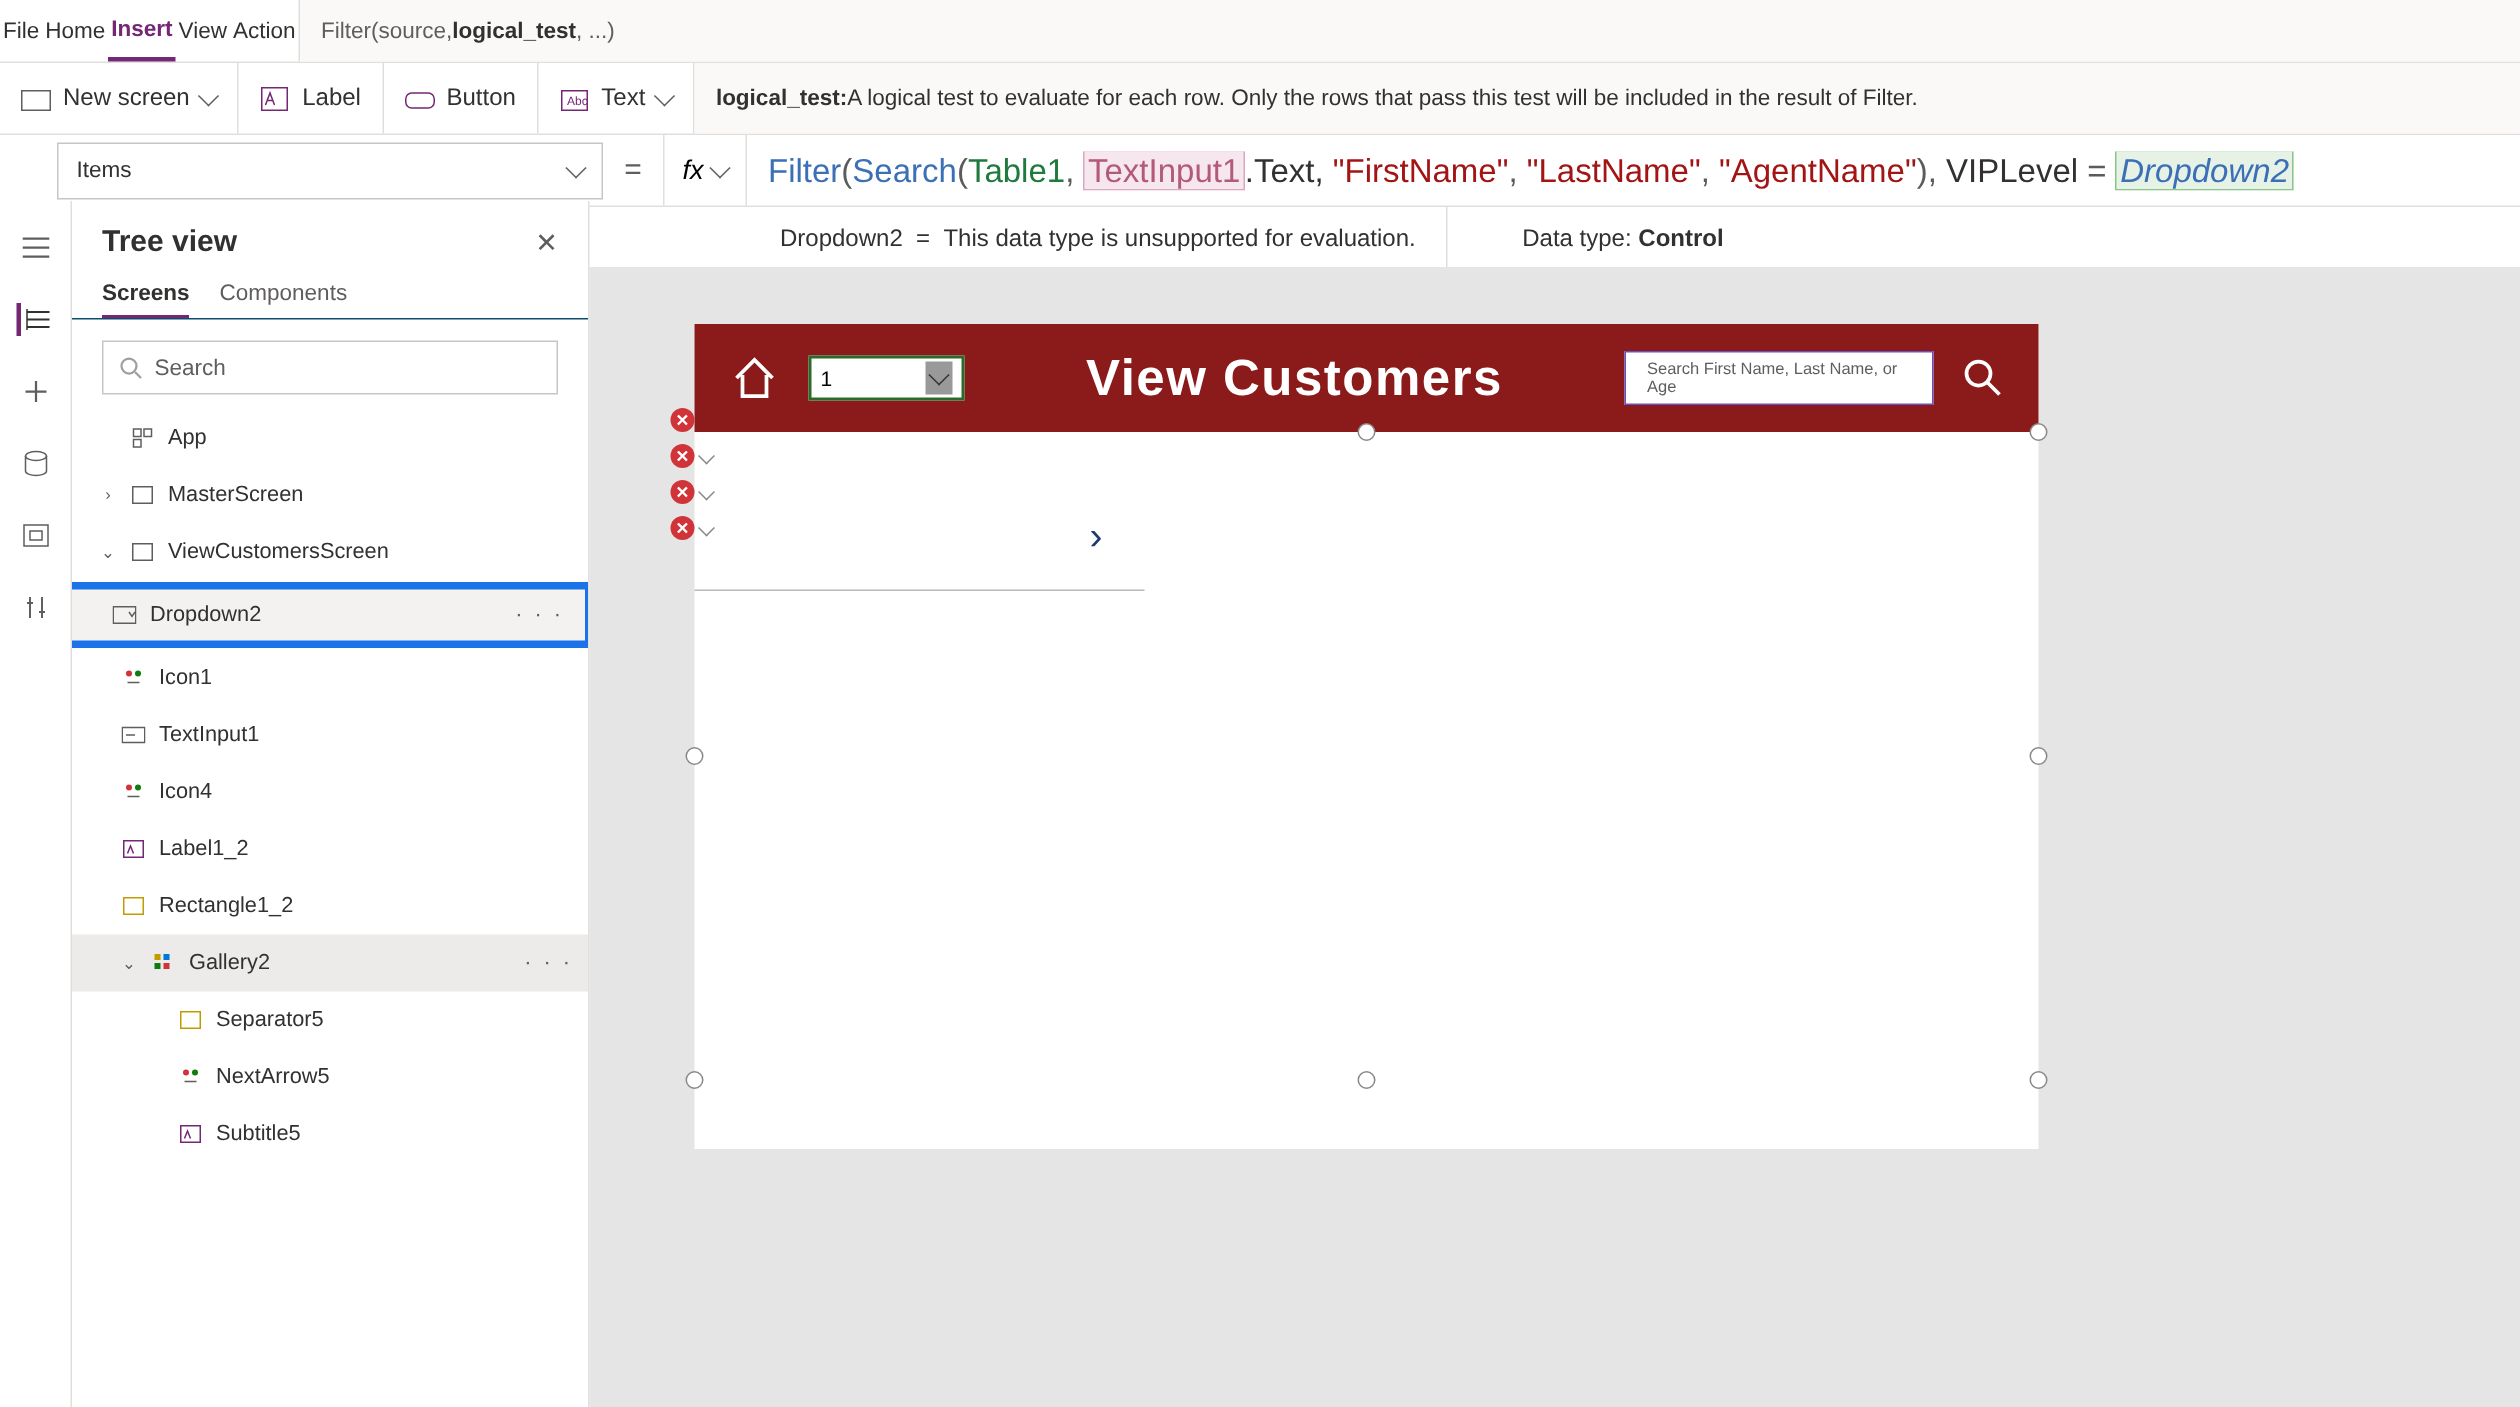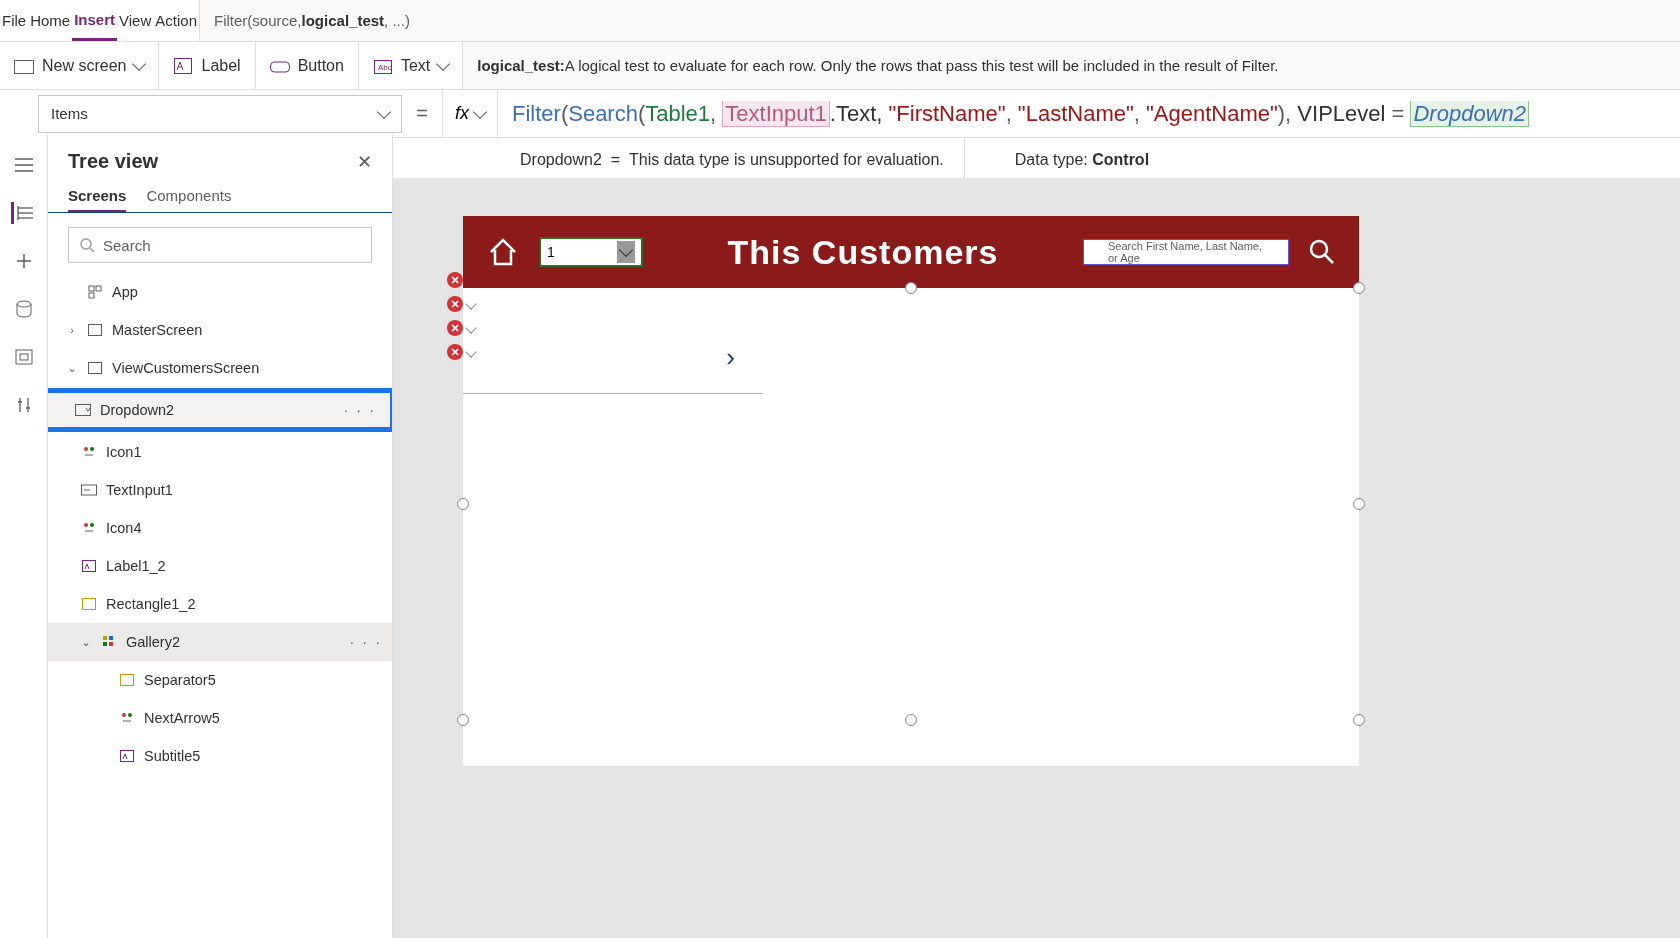--- a/index.html
+++ b/index.html
@@ -58,21 +58,21 @@
 .node.highlight { outline:5px solid #1a73e8; outline-offset:-2px; background:#f3f2f1; z-index:5; margin:4px 0 4px -6px; padding-right:16px; }
 .node.gallerysel { background:#edebe9; }
 
 
 .canvas { position:absolute; top:178px; left:393px; right:0; bottom:0; background:#e5e5e5; }
 .stage { position:absolute; top:38px; left:70px; width:896px; height:550px; background:#fff; }
 .stage .banner { height:72px; background:#8b1a1a; display:flex; align-items:center; padding:0 22px; gap:18px; position:relative; }
 .banner .home { width:36px; height:36px; color:#fff; }
 .banner .ddctl { width:104px; height:30px; background:#fff; border:2px solid #2a6b2a; display:flex; align-items:center; justify-content:space-between; padding:0 6px; font-size:14px; }
 .banner .title { flex:1; text-align:center; color:#fff; font-size:34px; font-weight:700; letter-spacing:1px; }
-.banner .search { width:206px; height:26px; border:1.5px solid #6a4fbf; background:#fff; display:flex; align-items:center; padding:0 24px; font-size:11px; color:#605e5c; }
+.banner .search { width:206px; height:36px; border:1.5px solid #6a4fbf; background:#fff; display:flex; align-items:center; padding:0 14px; font-size:11px; color:#605e5c; }
 .banner .mag { width:30px; height:30px; color:#fff; }
 
 .selhandles { position:absolute; pointer-events:none; }
 .hd { position:absolute; width:12px; height:12px; background:#fff; border:1px solid #8a8886; border-radius:50%; }
 
 .errstack { position:absolute; top:56px; left:-16px; display:flex; flex-direction:column; gap:8px; }
 .erritem { display:flex; align-items:center; gap:4px; }
 .ebadge { width:16px; height:16px; border-radius:50%; background:#d13438; color:#fff; font-size:11px; display:flex; align-items:center; justify-content:center; font-weight:bold; }
 .echev { width:8px; height:8px; border-right:1.5px solid #8a8886; border-bottom:1.5px solid #8a8886; transform:rotate(45deg); }
 
@@ -353,21 +353,21 @@
         <svg width="36" height="36" viewBox="0 0 36 36">
             <path d="M6 18 L18 6 L30 18 M10 16 V30 H26 V16" fill="none" stroke="#fff" stroke-width="2.5"></path>
           </svg>
       </span>
       <div class="ddctl">
         <span>1</span>
         <span style="background:#999;width:18px;height:22px;display:flex;align-items:center;justify-content:center">
             <span class="chev" style="border-color:#333"></span>
           </span>
       </div>
-      <div class="title">This Customers</div>
+      <div class="title">View Customers</div>
       <div class="search">
         <span>Search First Name, Last Name, or Age</span>
       </div>
       <span class="mag">
         <svg width="30" height="30" viewBox="0 0 30 30">
             <circle cx="12" cy="12" r="8" fill="none" stroke="#fff" stroke-width="2.5"></circle>
             <path d="M18 18 L26 26" stroke="#fff" stroke-width="2.5"></path>
           </svg>
       </span>
     </div>

